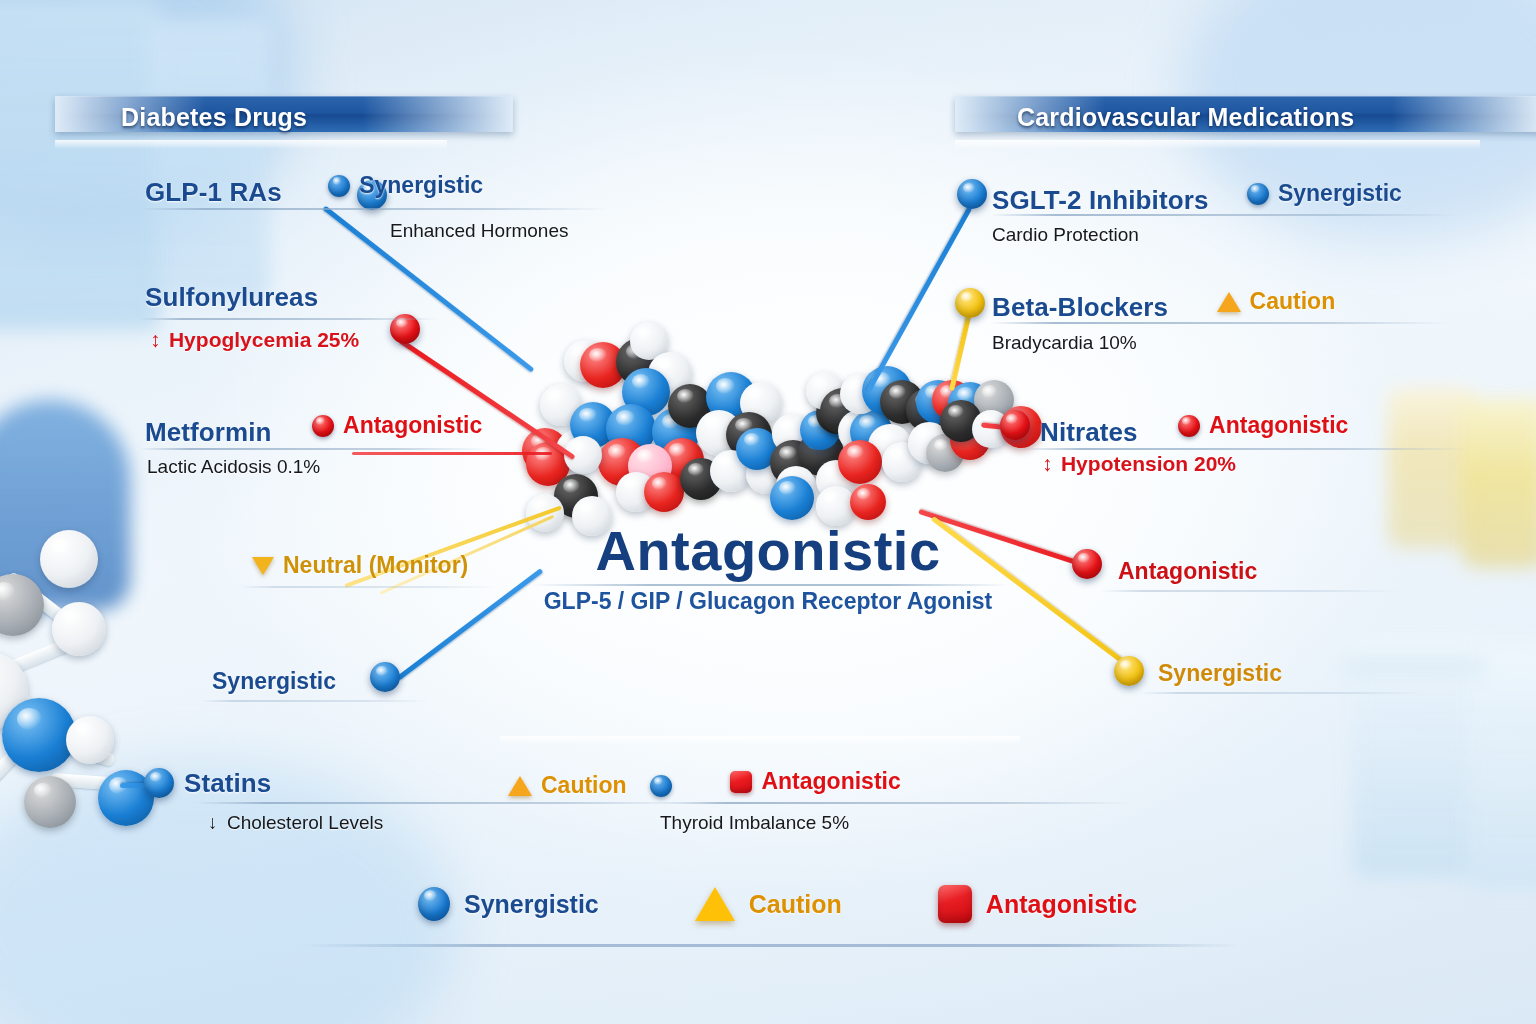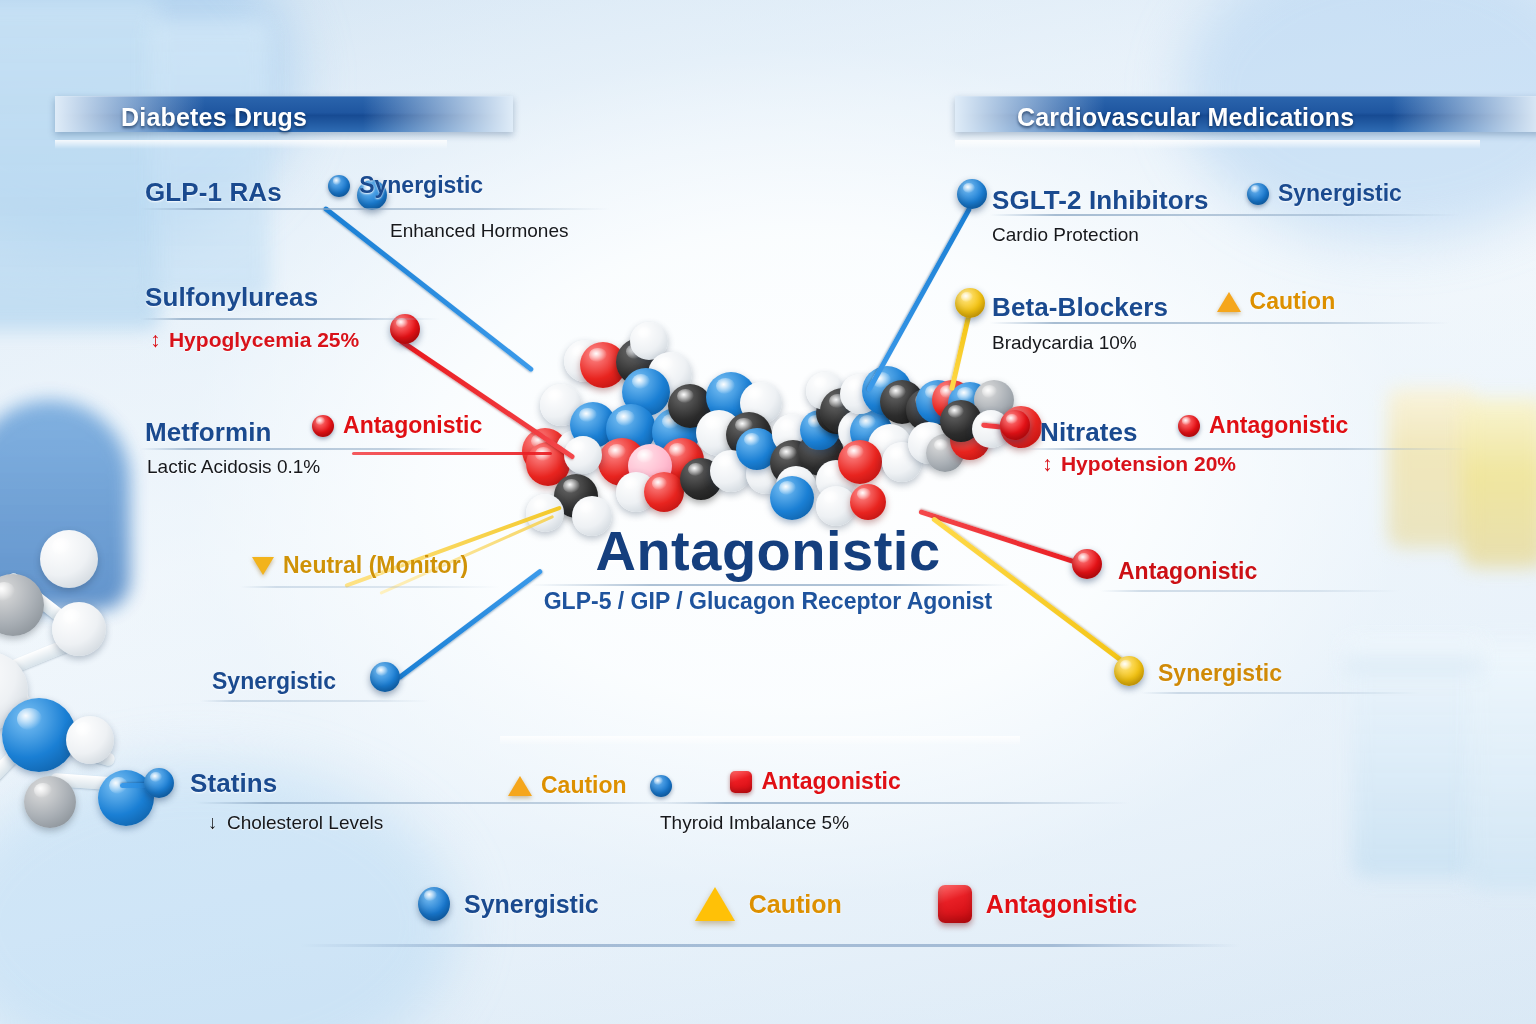--- a/index.html
+++ b/index.html
@@ -381,21 +381,21 @@
 
   <div class="row" style="left:1158px;top:660px;">
     <span class="lbl" style="font-size:23px;font-weight:bold;color:#d08a07;text-shadow:0 1px 2px rgba(255,255,255,.9);">Synergistic</span>
   </div>
   <div class="rule" style="left:1140px;top:692px;width:280px;opacity:.5;"></div>
 
   <div id="center-title" style="top:518px;">Antagonistic</div>
   <div id="center-rule" style="left:530px;top:584px;width:480px;"></div>
   <div id="center-sub" style="top:588px;">GLP-5 / GIP / Glucagon Receptor Agonist</div>
 
-  <div class="row" style="left:190px;top:768px;">
+  <div class="row" style="left:184px;top:768px;">
     <span class="drugname">Statins</span>
   </div>
   <div class="row" style="left:508px;top:772px;">
     <span class="chip cau">
       <span class="tri"></span>
       <span class="lbl">Caution</span>
     </span>
   </div>
   <div class="rule" style="left:196px;top:802px;width:500px;"></div>
   <div class="row" style="left:208px;top:812px;">

